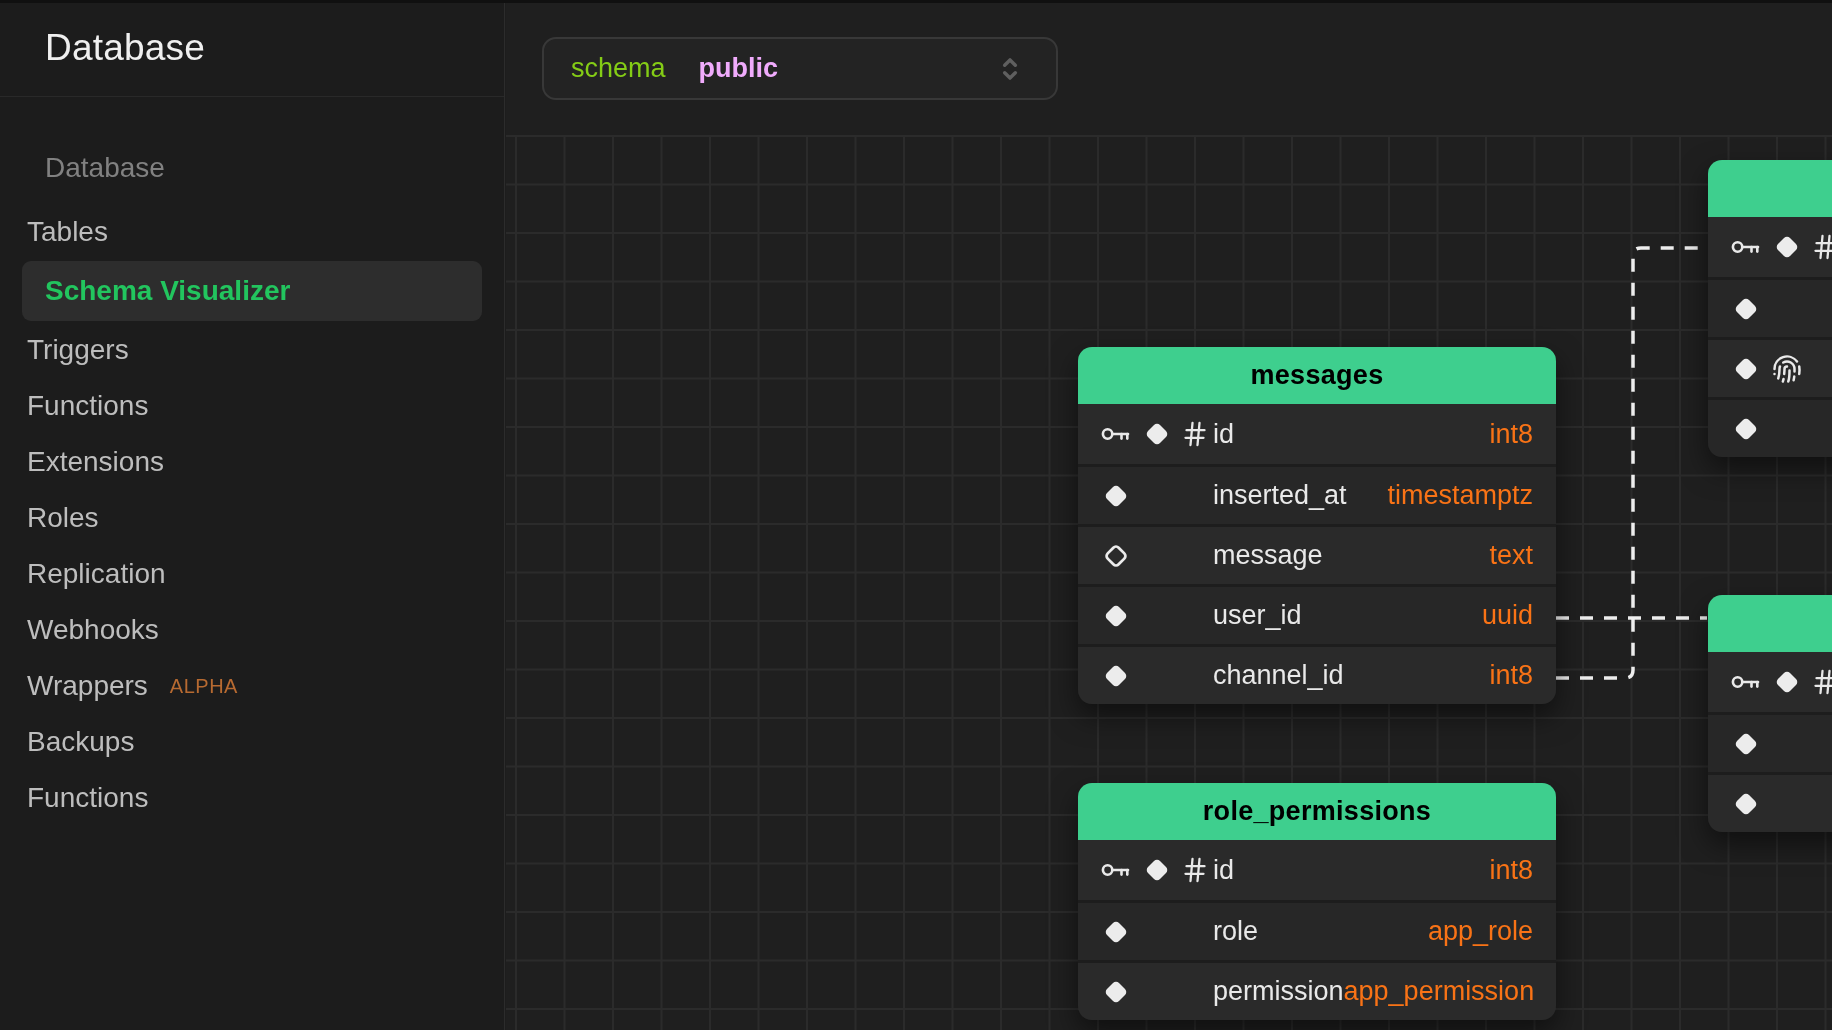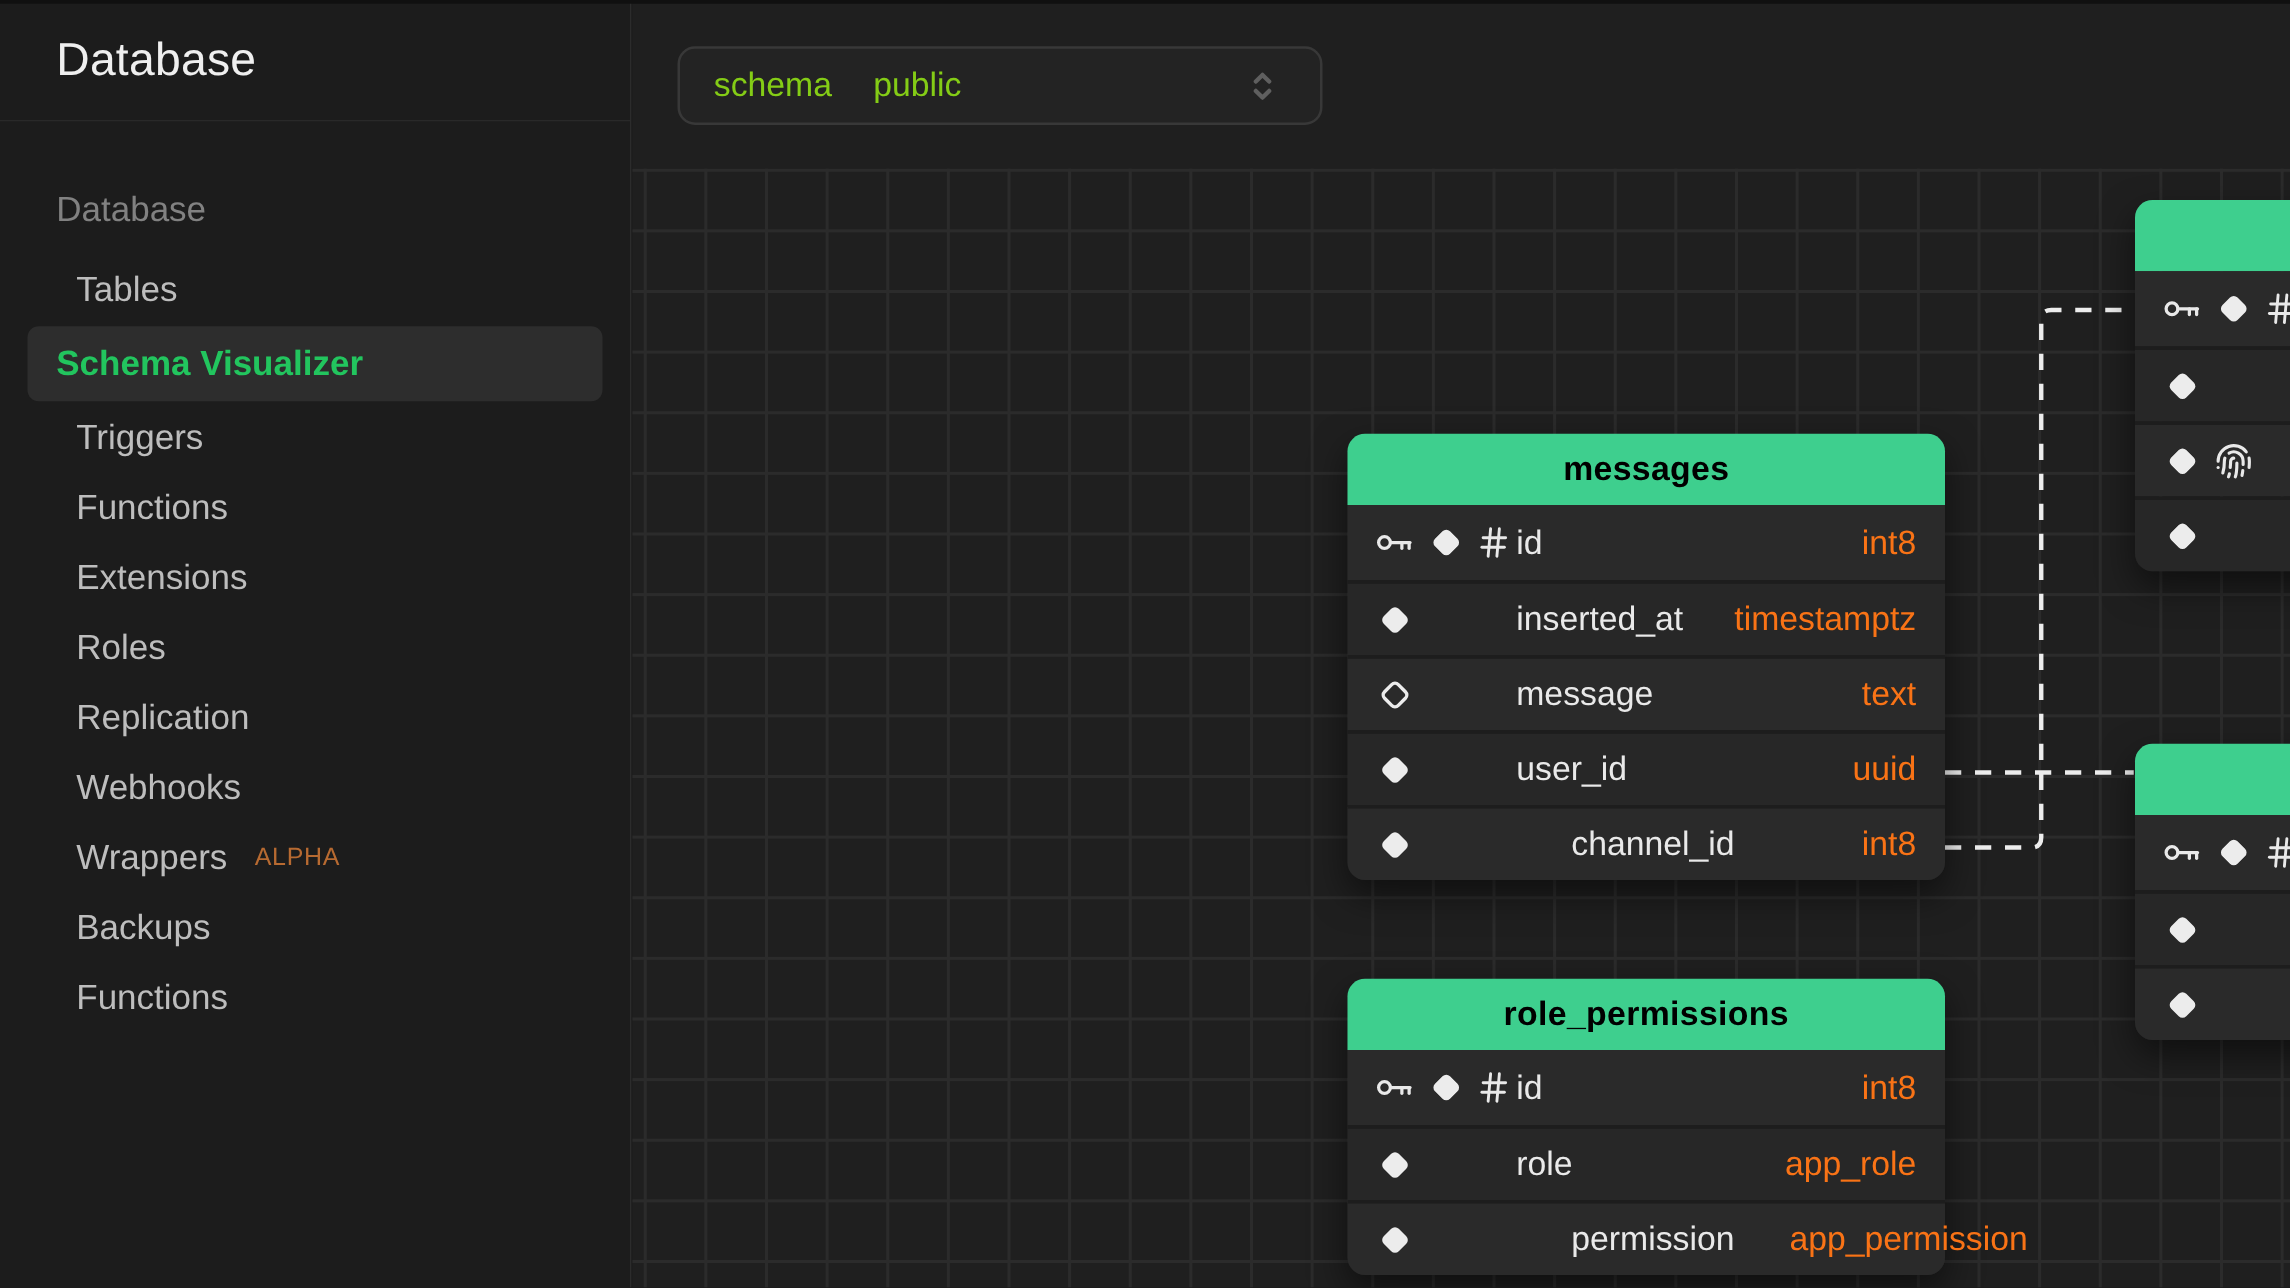--- a/index.html
+++ b/index.html
@@ -22,21 +22,21 @@
     height:97px; display:flex; align-items:center; padding-left:45px;
     border-bottom:1px solid #292929;
   }
   .sidebar-title { font-size:37px; font-weight:400; color:#efefef; letter-spacing:.2px; }
   .sidebar-nav { padding-top:43px; }
   .nav-section-label {
     height:56px; display:flex; align-items:center; padding-left:45px;
     color:#818181; font-size:28px; margin-bottom:8px;
   }
   .nav-item {
-    height:56px; display:flex; align-items:center; padding-left:61px;
+    height:56px; display:flex; align-items:center; padding-left:27px;
     color:#bdbdbd; font-size:28px; cursor:pointer; white-space:nowrap;
   }
   .nav-item.selected {
     height:60px; margin:1px 22px; padding-left:23px;
     background:#2d2d2d; border-radius:9px; color:#22c55e; font-weight:700;
   }
   .nav-badge { color:#b76a31; font-size:20px; margin-left:22px; letter-spacing:.5px; }
 
   
   .main { position:absolute; left:506px; top:0; right:0; bottom:0; background:#1f1f1f; }
@@ -48,21 +48,21 @@
     background-size:48.5px 48.5px;
     background-position:9px 0px;
   }
   .topbar { position:absolute; left:0; top:0; right:0; height:135px; }
   .schema-select {
     position:absolute; left:36px; top:37px; width:516px; height:63px;
     background:#232323; border:2px solid #383838; border-radius:14px;
     display:flex; align-items:center; padding:0 30px 0 27px; cursor:pointer;
   }
   .schema-select .label { color:#84cc16; font-size:27px; }
-  .schema-select .value { color:#84cc16; font-size:27px; font-weight:400; margin-left:33px; }
+  .schema-select .value { color:#f0abfc; font-size:27px; font-weight:700; margin-left:33px; }
   .schema-select .chev { margin-left:auto; display:flex; }
 
   
   .edges { position:absolute; left:0; top:0; z-index:1; pointer-events:none; }
   .edges path, .edges polyline {
     fill:none; stroke:#ededed; stroke-width:3.5px;
   }
   .edges path.dashed { stroke-dasharray:13 11; }
 
   
@@ -75,21 +75,21 @@
     height:57px; background:#3ecf8e; border-radius:14px 14px 0 0;
     display:flex; align-items:center; justify-content:center;
     color:#000000; font-size:27px; font-weight:700; letter-spacing:.3px;
   }
   .table-row {
     height:60px; background:#272727; display:flex; align-items:center;
     padding:0 23px;
   }
   .table-row:nth-child(odd) { background:#2a2a2a; }
   .table-row + .table-row { border-top:3px solid #1d1d1d; }
-  .table-row:last-child { border-radius:0 0 14px 14px;gap:44px; }
+  .table-row:last-child { border-radius:0 0 14px 14px; }
   .row-icons { width:88px; min-width:88px; display:flex; align-items:center; gap:11px; }
   .row-icons .icon { display:flex; align-items:center; }
   .col-name { font-size:27px; color:#e9e9e9; margin-left:24px; white-space:nowrap; }
   .col-type { font-size:27px; color:#f97316; margin-left:auto; white-space:nowrap; }
 </style>
 </head>
 <body>
 
 <div class="window-edge"></div>
 

